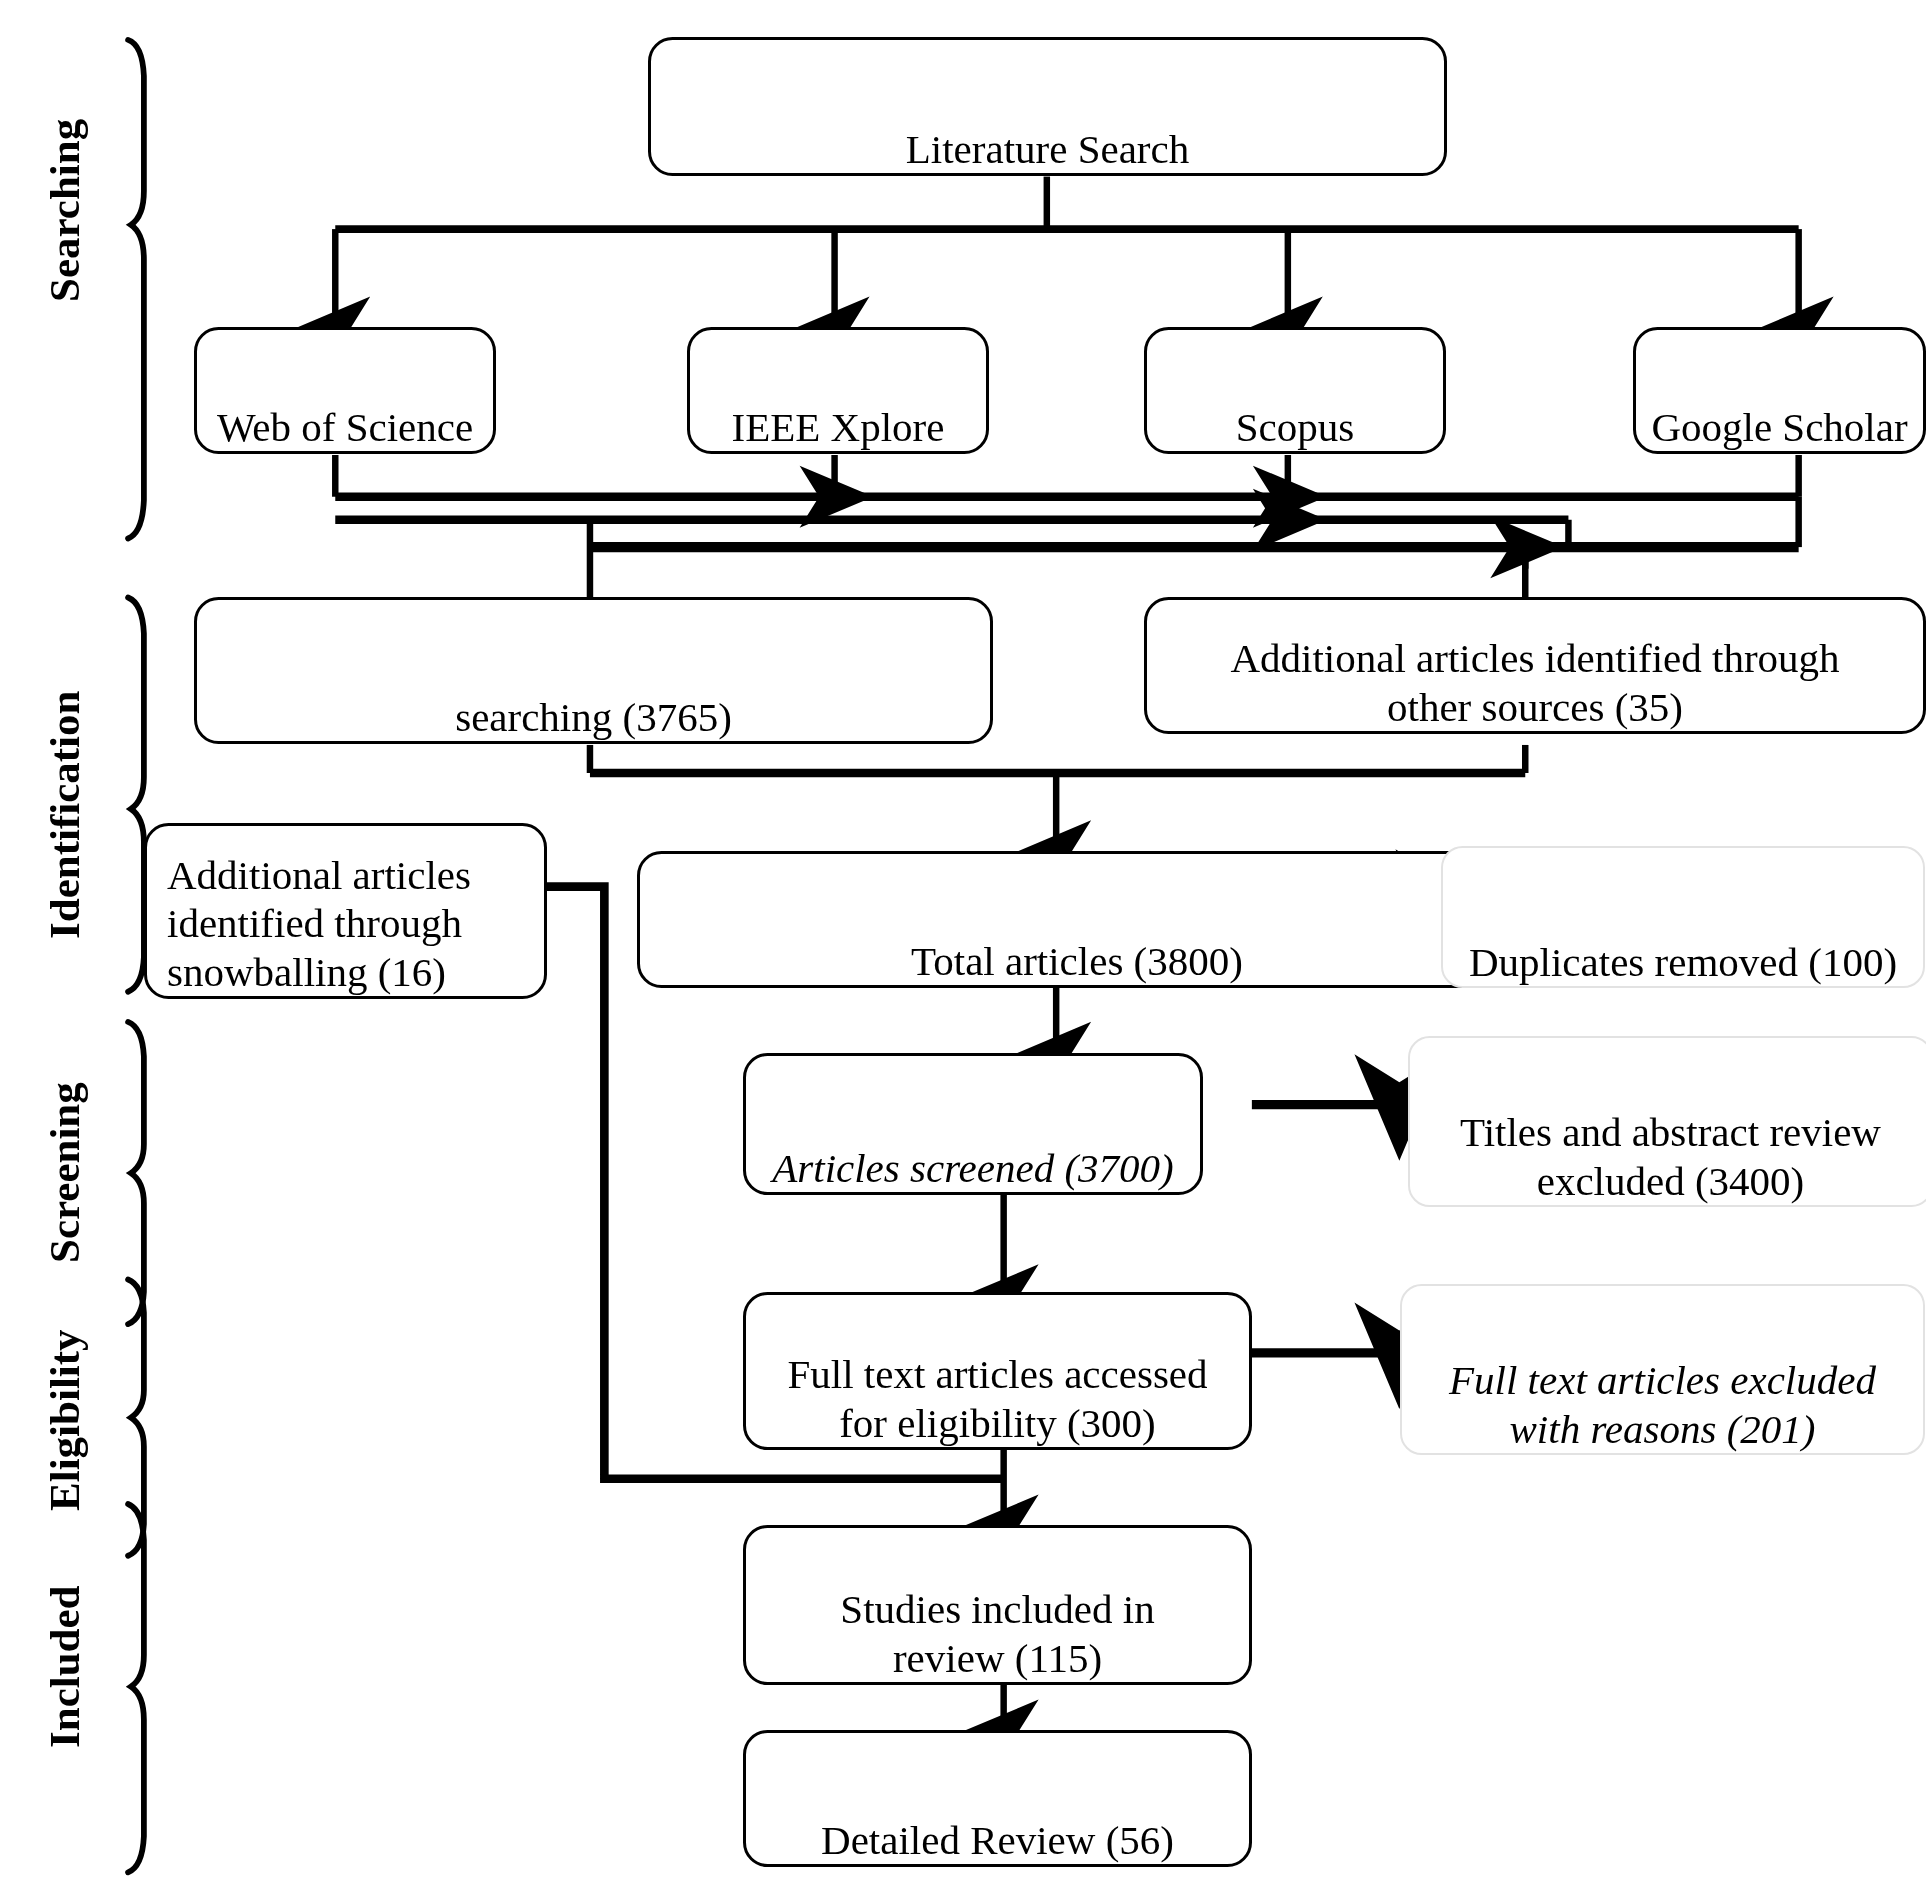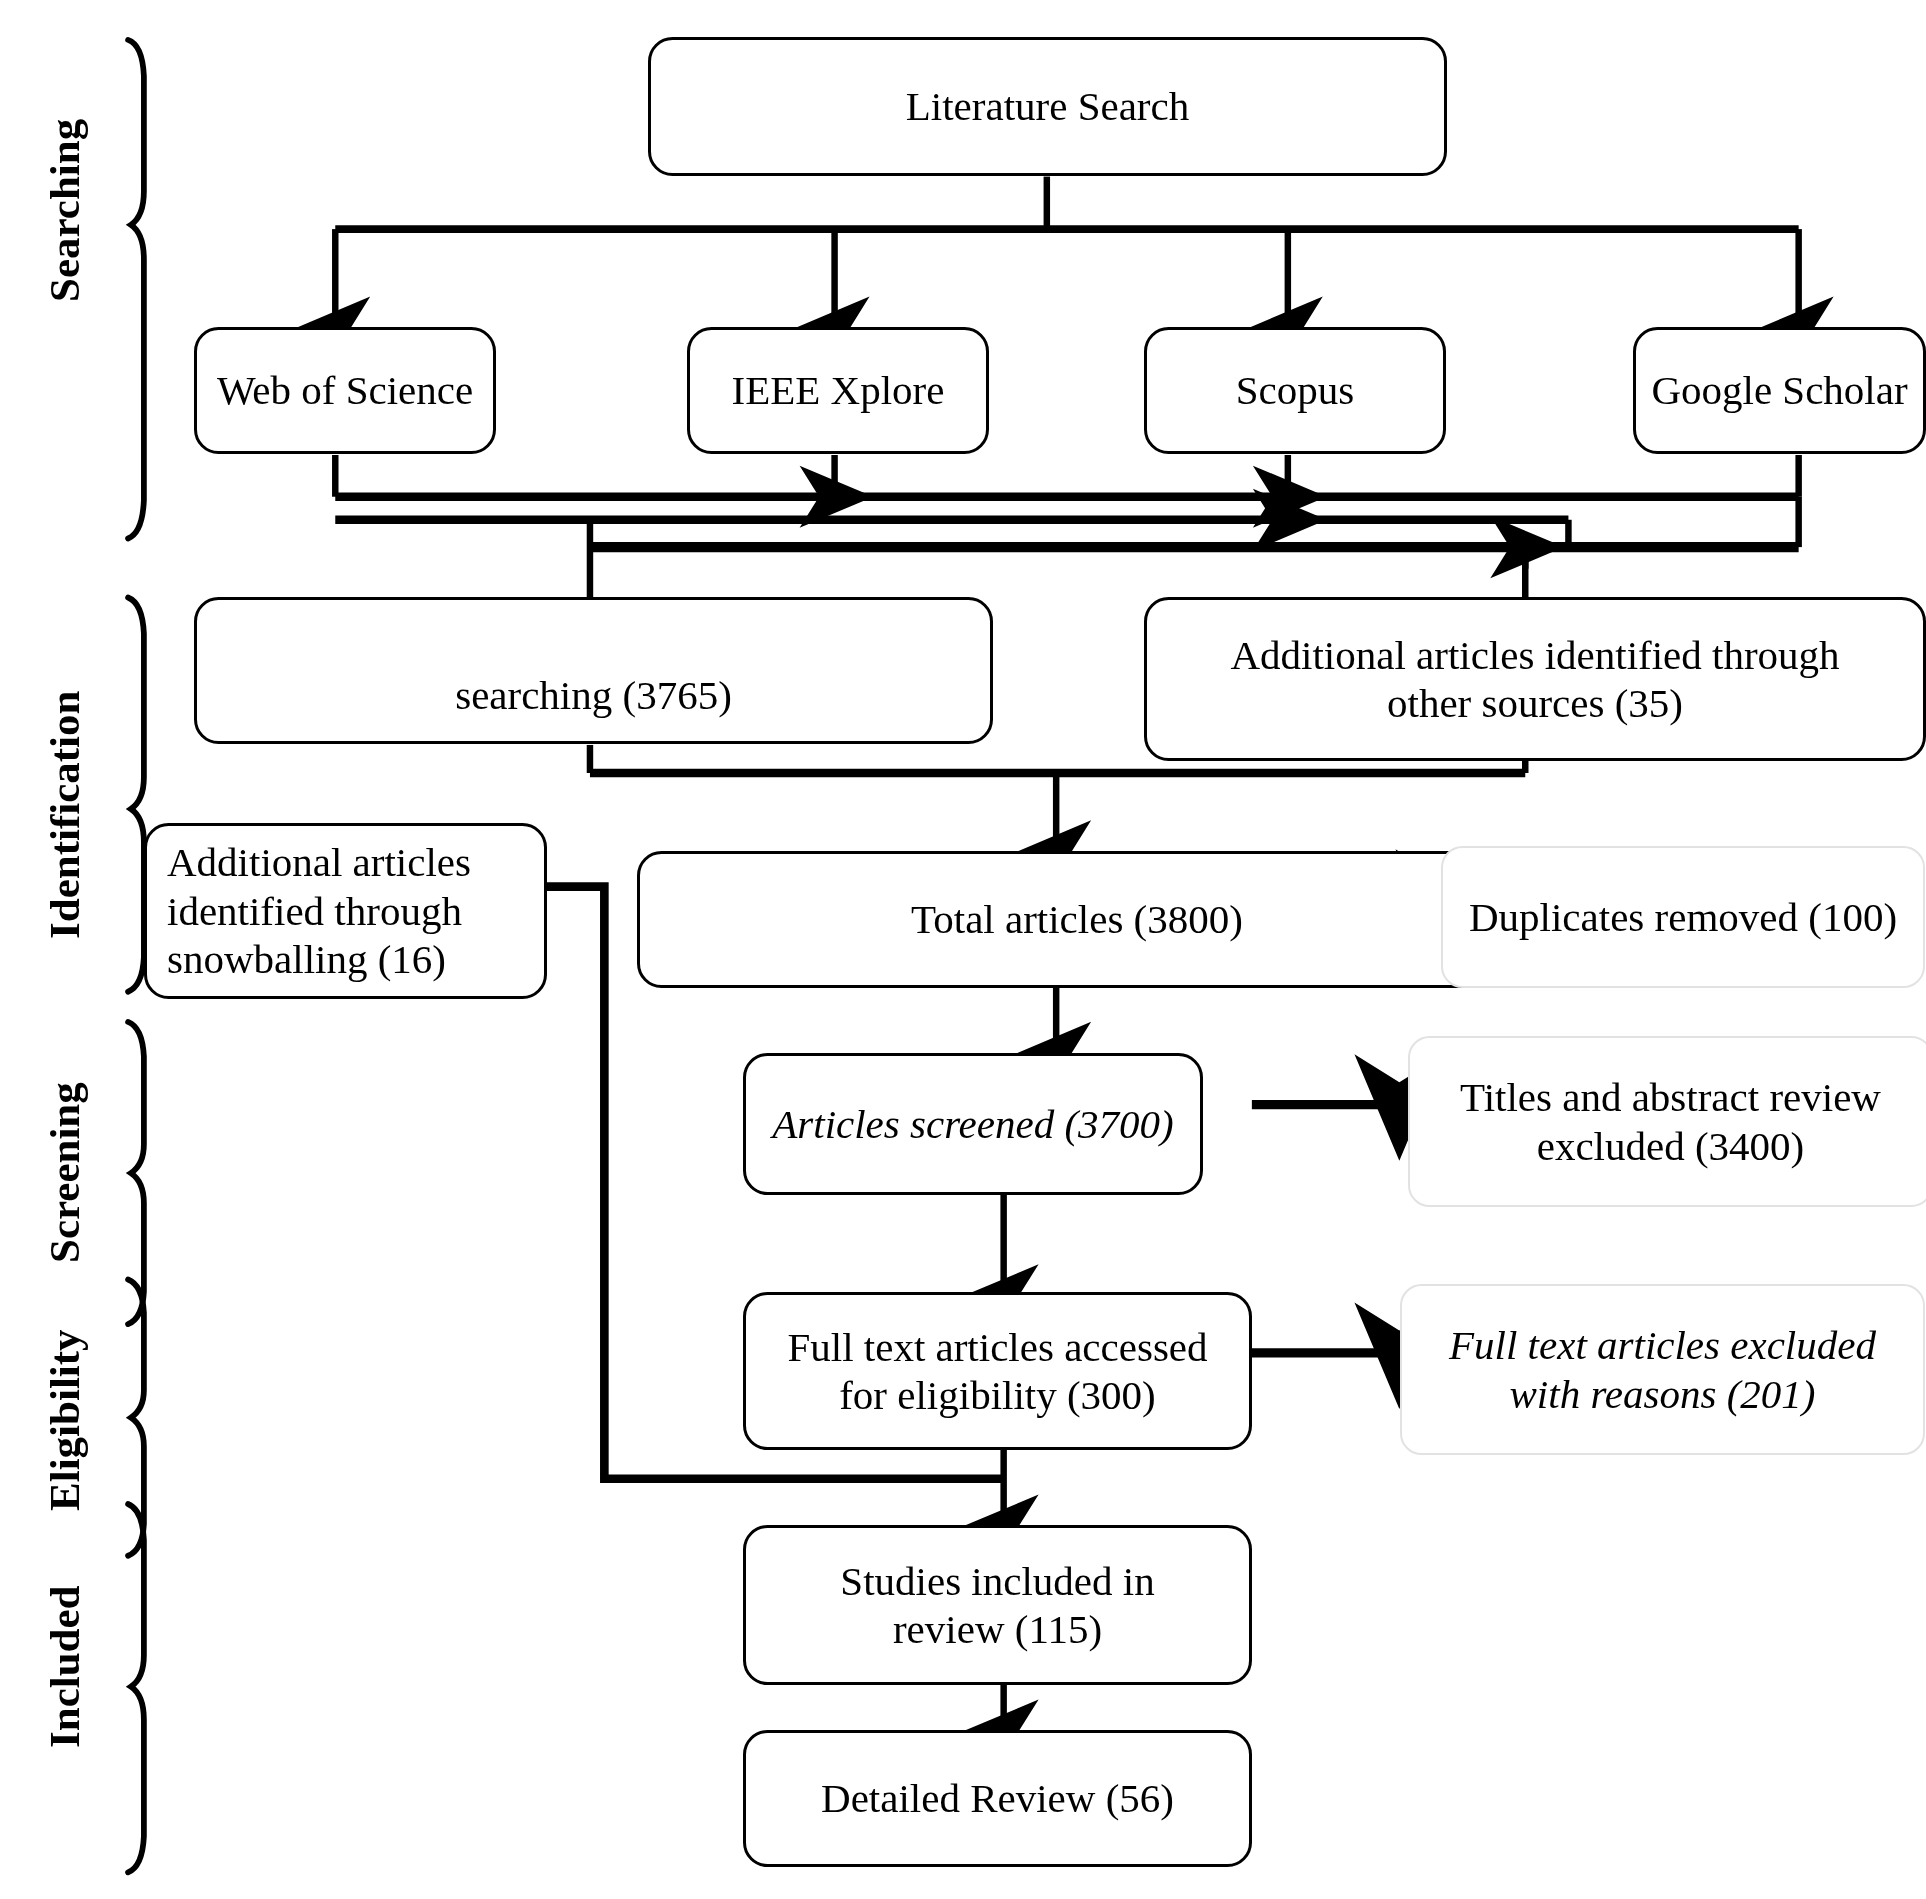--- a/index.html
+++ b/index.html
@@ -7,21 +7,21 @@
   #stage{position:relative;width:1926px;height:1900px;background:#fff;overflow:hidden;}
   svg.layer{position:absolute;left:0;top:0;width:1926px;height:1900px;}
 
   .node{
     position:absolute;
     box-sizing:border-box;
     border:3.6px solid #000000;
     border-radius:24.5px;
     background:#ffffff;
     display:flex;
-    align-items:center;
+    align-items:flex-end;
     justify-content:center;
     text-align:center;
     font-family:"Liberation Serif",serif;
     font-size:41px;
     line-height:1.18;
     color:#000000;
     padding:0 13px;
   }
   .node.muted{
     border:2.9px solid #e2e2e2;
@@ -143,21 +143,21 @@
     <span>Google Scholar</span>
   </div>
 
   <div class="node" style="left:194px; top:597px; width:799px; height:147px;">
     <span>
       <br>
       <span>searching (3765)</span>
     </span>
   </div>
 
-  <div class="node" style="left:1144px; top:597px; width:782px; height:164px;">
+  <div class="node" style="left:1144px; top:597px; width:782px; height:137px;">
     <span>
       <span>Additional articles identified through</span><br>
       <span>other sources (35)</span>
     </span>
   </div>
 
   <div class="node leftalign" style="left:144px; top:799px; width:403px; height:176px;">
     <span>
       <span>Additional articles</span><br>
       <span>identified through</span><br>

